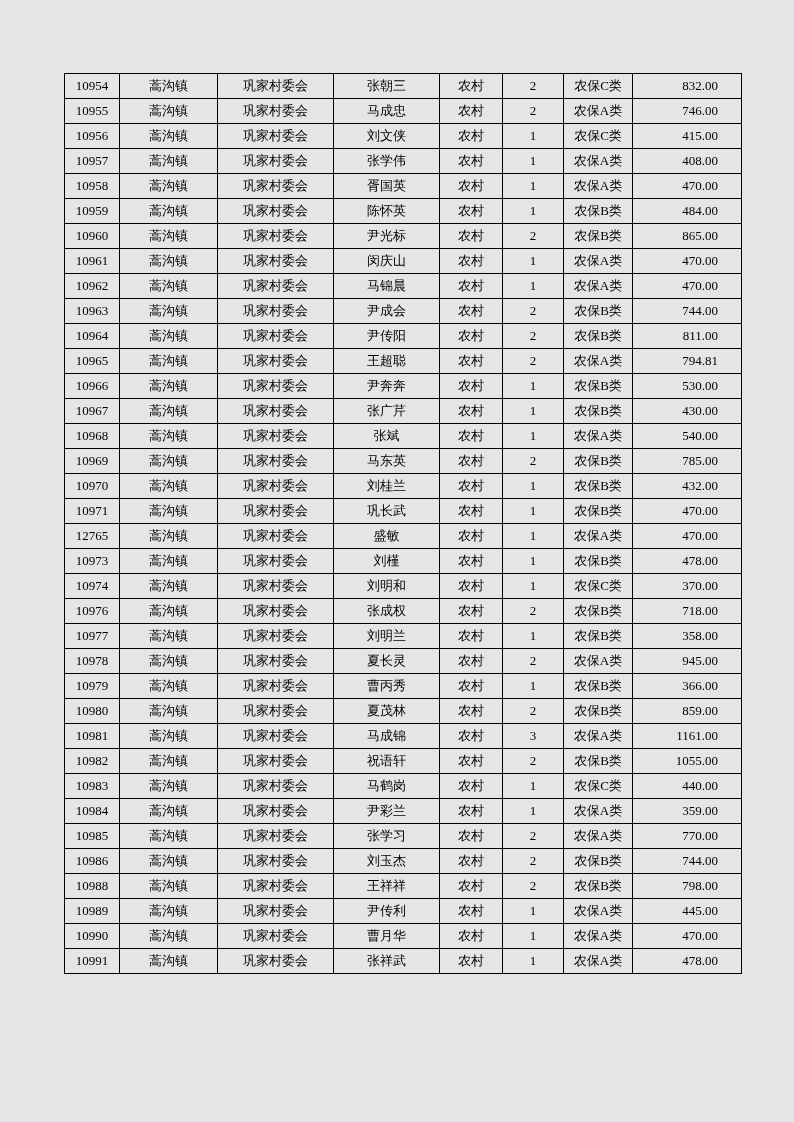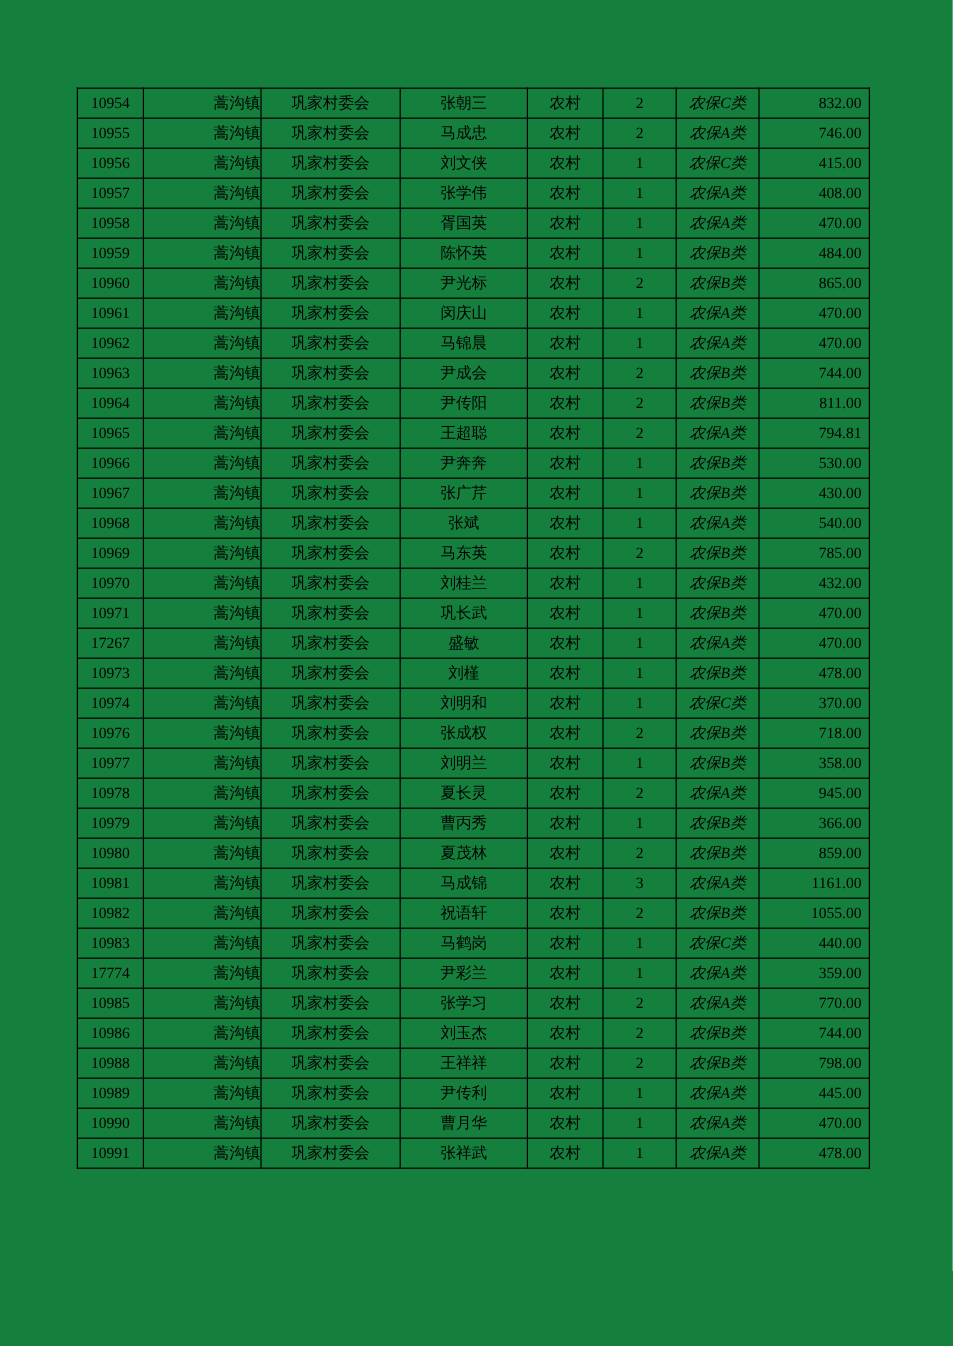--- a/index.html
+++ b/index.html
@@ -10,48 +10,48 @@
   body {
     width: 794px;
     height: 1122px;
     position: relative;
     font-family: "Liberation Serif", "DejaVu Serif", serif;
     color: #000000;
   }
   .page {
     position: absolute;
     inset: 0;
-    background: #15803d;
+    background: #e5e5e5;
   }
   .data-table {
     position: absolute;
     left: 64px;
     top: 73px;
     width: 646px;
     border-collapse: collapse;
     table-layout: fixed;
   }
   .data-table td {
     border: 1px solid #000000;
     height: 24px;
     font-size: 13px;
     line-height: 24px;
     text-align: center;
     padding: 0;
     white-space: nowrap;
     overflow: hidden;
   }
   td.col-id        { width: 54px; }
-  td.col-town      { width: 97px; text-align: right; }
+  td.col-town      { width: 97px; }
   td.col-village   { width: 115px; }
   td.col-name      { width: 105px; }
   td.col-residence { width: 62px; }
   td.col-count     { width: 60px; }
-  td.col-category  { width: 68px; font-style: italic; }
-  td.col-amount    { width: 85px; text-align: right; padding-right: 6px; }
+  td.col-category  { width: 68px; }
+  td.col-amount    { width: 85px; text-align: right; padding-right: 23px; }
 </style>
 </head>
 <body>
 
 <div class="page">
   <table class="data-table">
     <tbody id="tbody">
         <tr>
           <td class="col-id">10954</td>
           <td class="col-town">蒿沟镇</td>
@@ -226,21 +226,21 @@
           <td class="col-id">10971</td>
           <td class="col-town">蒿沟镇</td>
           <td class="col-village">巩家村委会</td>
           <td class="col-name">巩长武</td>
           <td class="col-residence">农村</td>
           <td class="col-count">1</td>
           <td class="col-category">农保B类</td>
           <td class="col-amount">470.00</td>
         </tr>
         <tr>
-          <td class="col-id">17267</td>
+          <td class="col-id">12765</td>
           <td class="col-town">蒿沟镇</td>
           <td class="col-village">巩家村委会</td>
           <td class="col-name">盛敏</td>
           <td class="col-residence">农村</td>
           <td class="col-count">1</td>
           <td class="col-category">农保A类</td>
           <td class="col-amount">470.00</td>
         </tr>
         <tr>
           <td class="col-id">10973</td>
@@ -336,21 +336,21 @@
           <td class="col-id">10983</td>
           <td class="col-town">蒿沟镇</td>
           <td class="col-village">巩家村委会</td>
           <td class="col-name">马鹤岗</td>
           <td class="col-residence">农村</td>
           <td class="col-count">1</td>
           <td class="col-category">农保C类</td>
           <td class="col-amount">440.00</td>
         </tr>
         <tr>
-          <td class="col-id">17774</td>
+          <td class="col-id">10984</td>
           <td class="col-town">蒿沟镇</td>
           <td class="col-village">巩家村委会</td>
           <td class="col-name">尹彩兰</td>
           <td class="col-residence">农村</td>
           <td class="col-count">1</td>
           <td class="col-category">农保A类</td>
           <td class="col-amount">359.00</td>
         </tr>
         <tr>
           <td class="col-id">10985</td>

